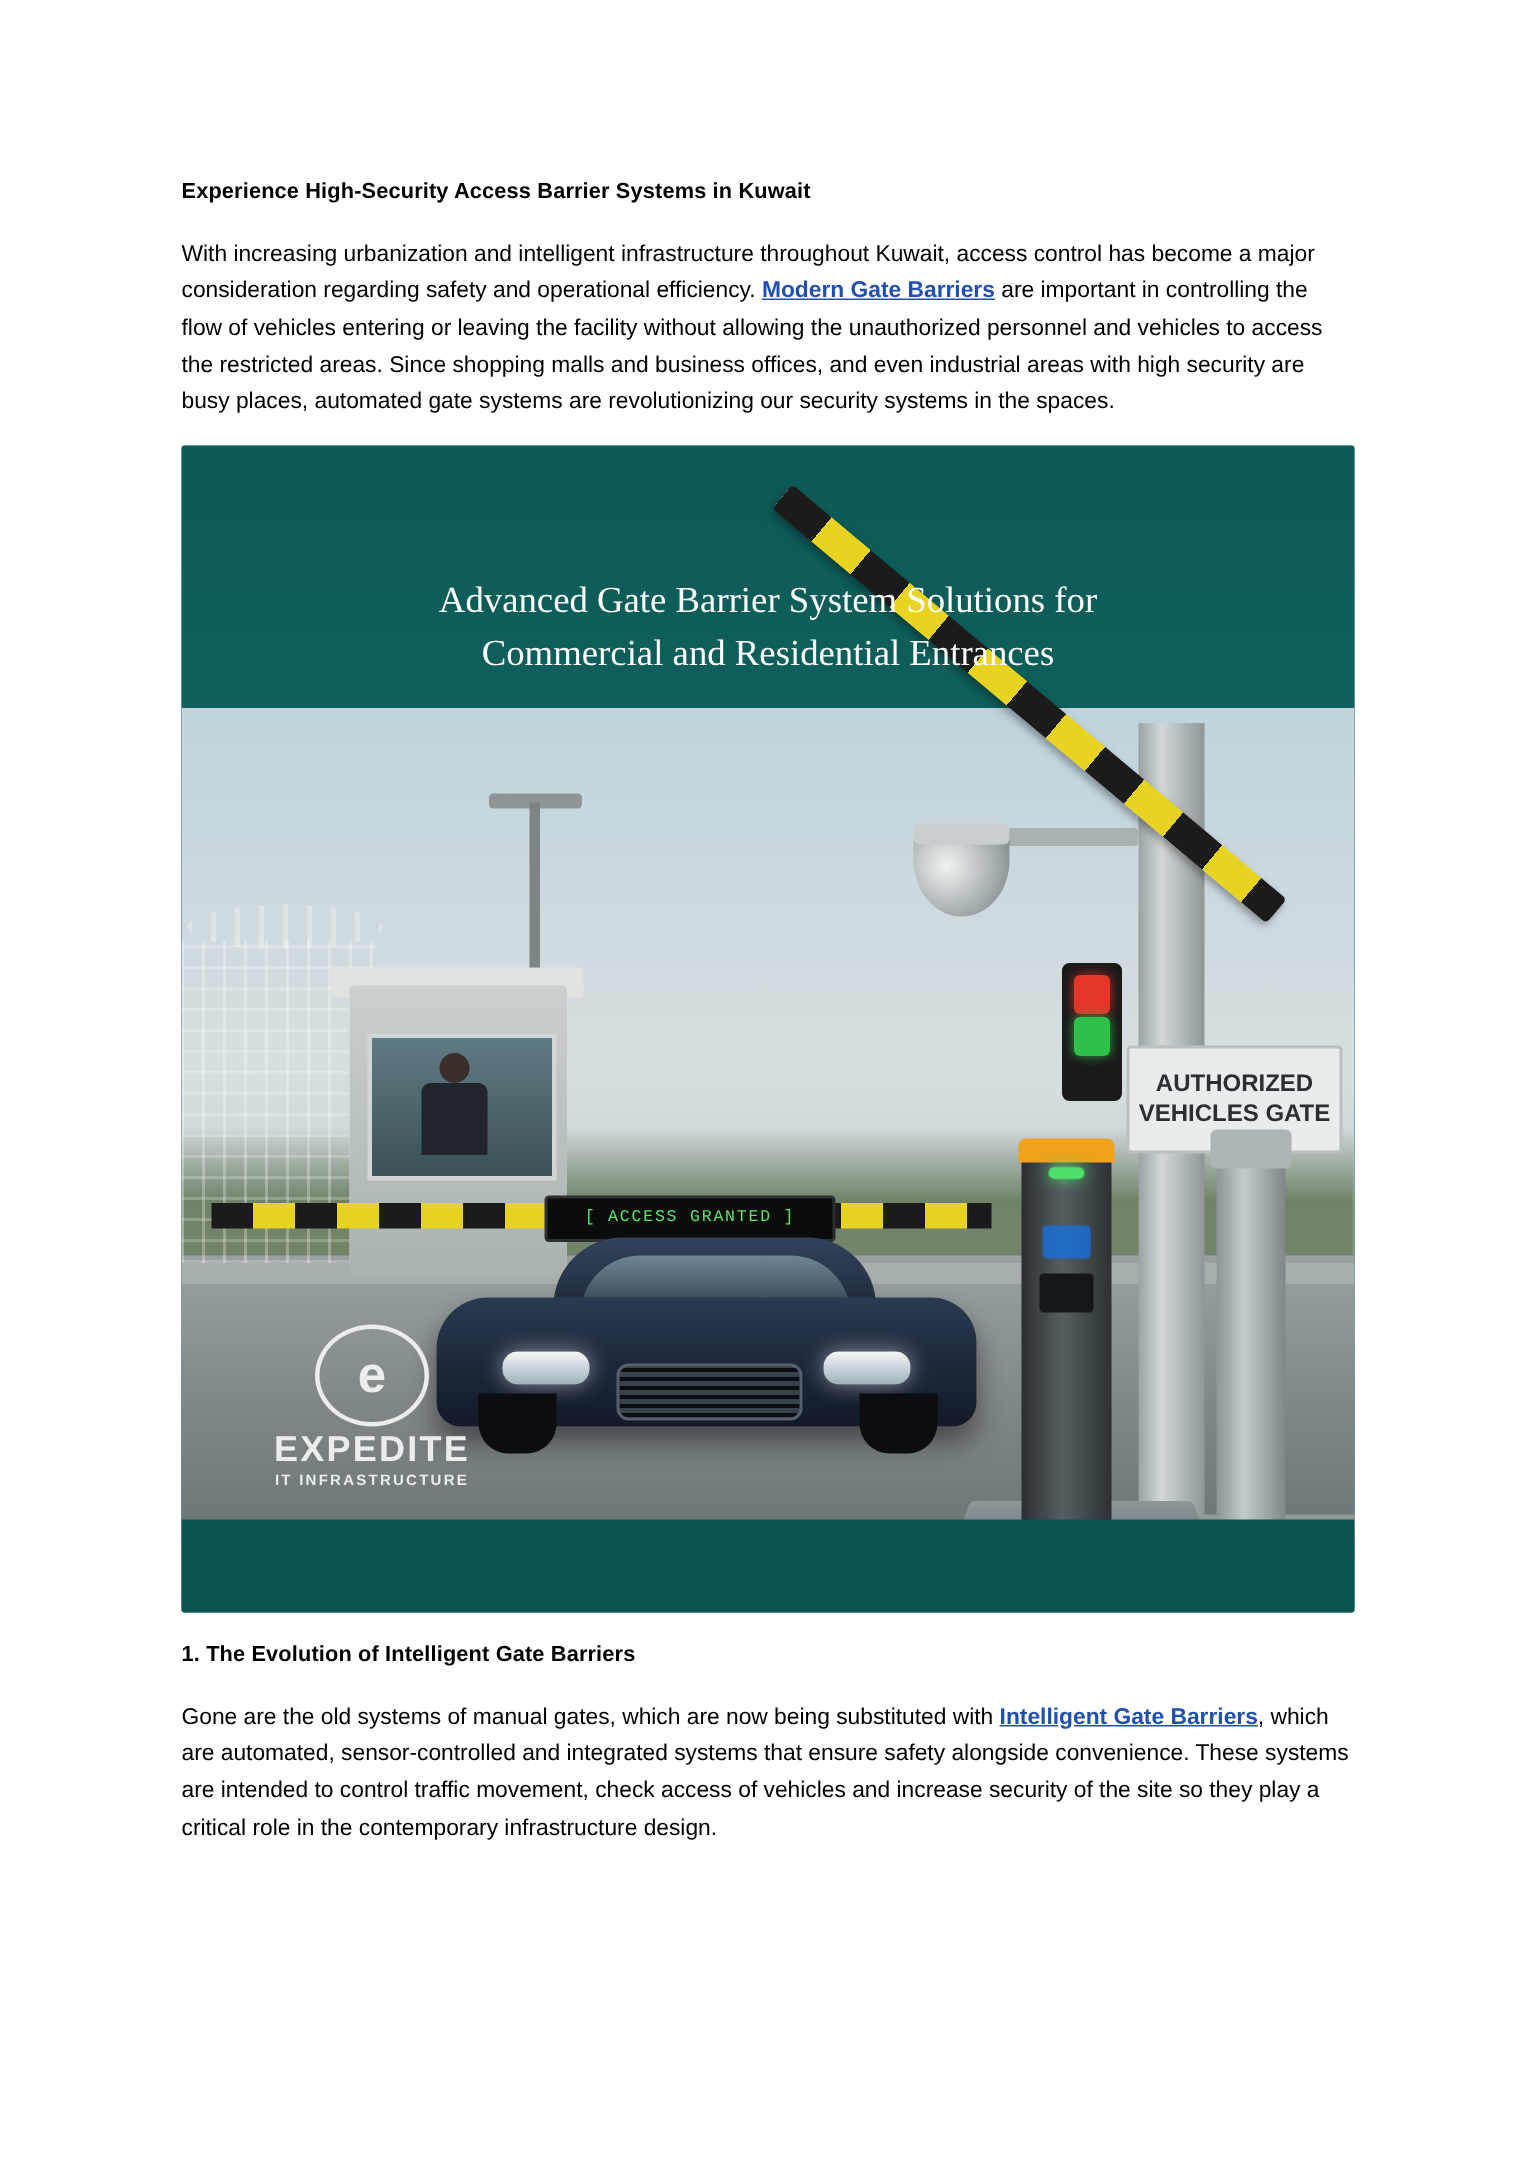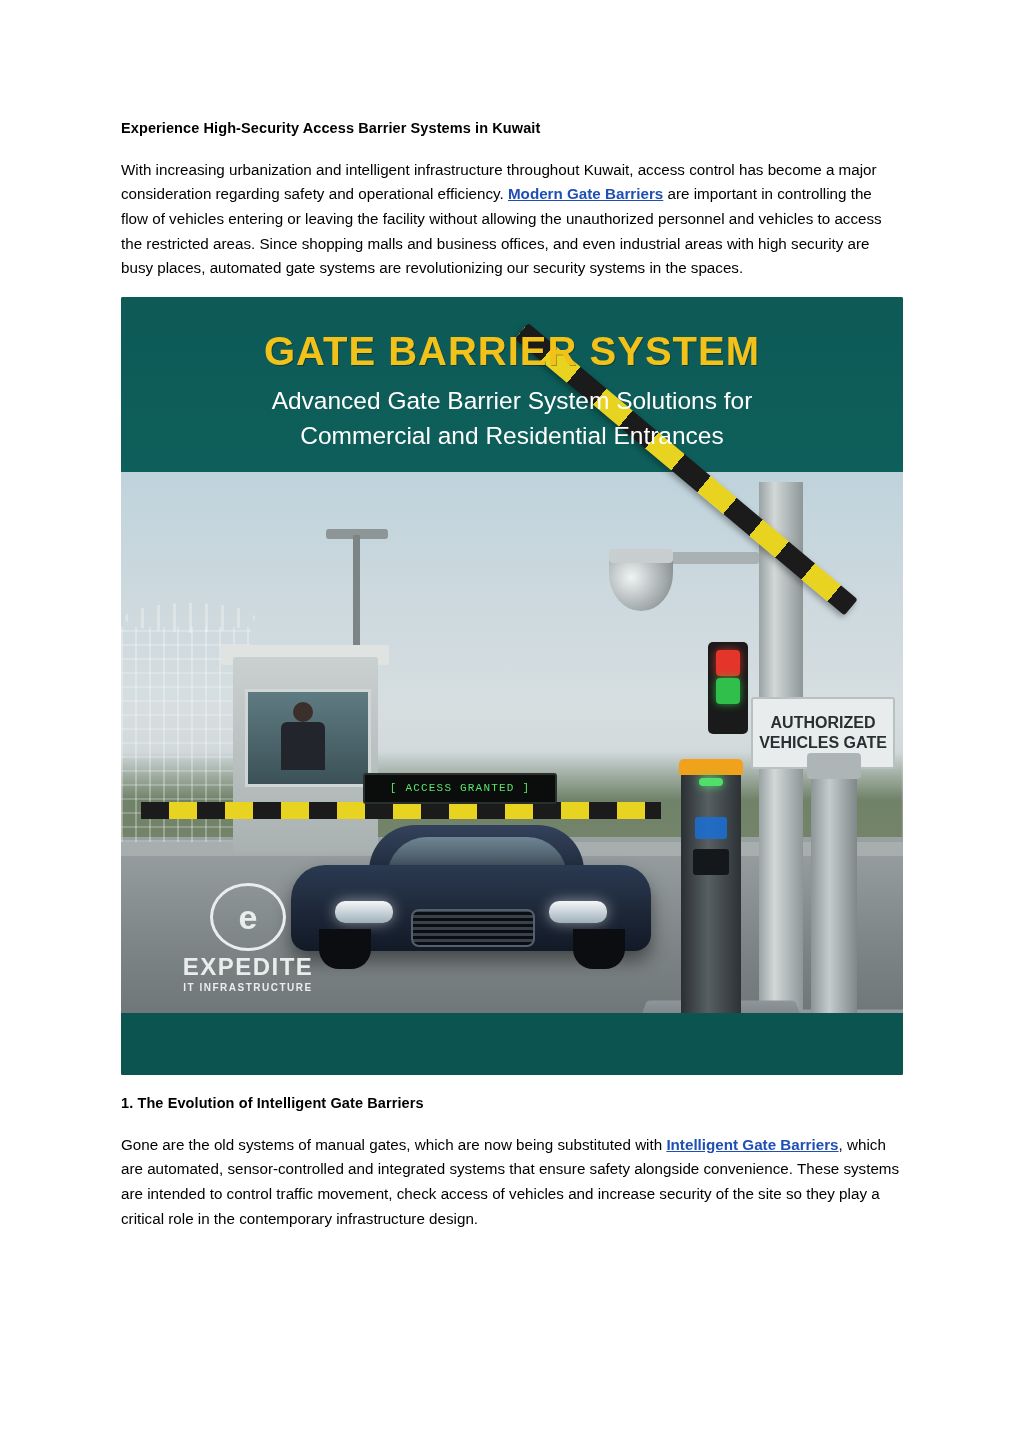--- a/index.html
+++ b/index.html
@@ -294,21 +294,21 @@
     top: 505px;
     width: 520px;
     height: 17px;
     background: repeating-linear-gradient(90deg,
       #1b1b1b 0px, #1b1b1b 28px,
       #e8d320 28px, #e8d320 56px);
   }
   .display {
     position: absolute;
     left: 242px;
-    top: 476px;
+    top: 500px;
     width: 190px;
     height: 27px;
     background: #0b0d0d;
     border: 2px solid #2a2f2f;
     border-radius: 3px;
     color: #5ce36b;
     font-family: "Liberation Mono", monospace;
     font-size: 11px;
     letter-spacing: 1.2px;
     display: flex;
@@ -570,22 +570,21 @@
         <div class="car-roof"></div>
         <div class="car-windshield"></div>
         <div class="car-body"></div>
         <div class="grille"></div>
         <div class="hl hl-l"></div>
         <div class="hl hl-r"></div>
         <div class="wheel wheel-l"></div>
         <div class="wheel wheel-r"></div>
       </div>
 
-      <div class="title-main">GATE BARRIER SYSTEM</div>
-      <div class="title-sub" style="white-space: pre-line;">Advanced Gate Barrier System Solutions for
+      <div class="title-sub" style="white-space: pre-line; font-family: Liberation Serif, serif;">Advanced Gate Barrier System Solutions for
 Commercial and Residential Entrances</div>
 
       <div class="logo">
         <div class="logo-mark">e</div>
         <div class="logo-name">EXPEDITE</div>
         <div class="logo-tag">IT INFRASTRUCTURE</div>
       </div>
 
       <div class="fig-footer"></div>
     </div>

